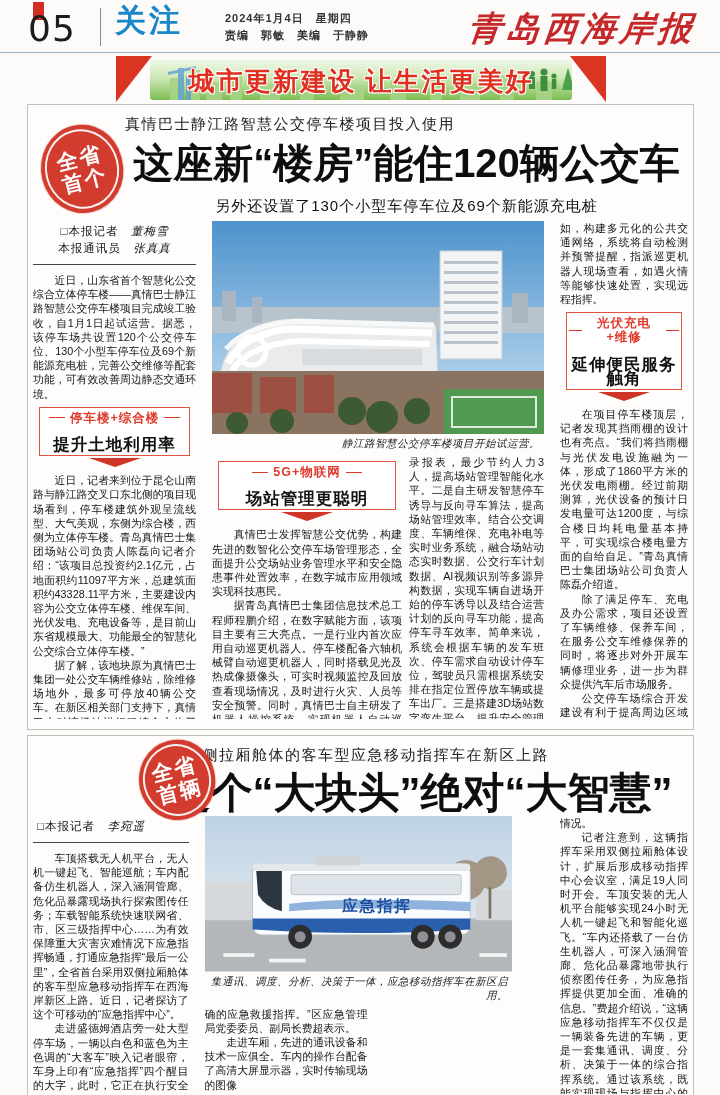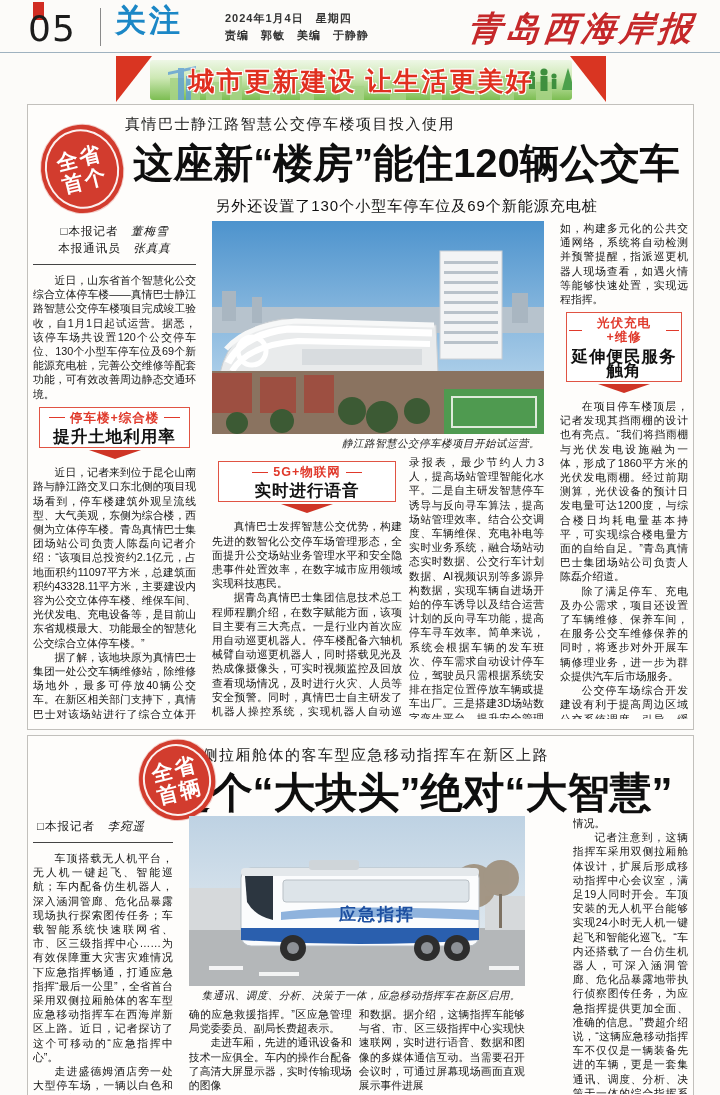--- a/index.html
+++ b/index.html
@@ -63,21 +63,21 @@
 
   .byline { text-align:center; font-size:11.5px; color:#111; border-bottom:1px solid #444; padding:2px 0 7px; margin-bottom:8px; letter-spacing:1px; }
   .byline .name { font-family:"DejaVu Serif",serif; font-style:italic; }
   .byline div { line-height:17px; }
   .byline2 { text-align:left; padding-left:4px; }
 
   
   .secbox { border:1px solid #e05343; margin:6px 6px 0; padding:3px 2px 4px; text-align:center; background:#fff; }
   .sec-tag { display:flex; align-items:center; justify-content:center; gap:5px; color:#e0392b; font-size:12.5px; font-weight:bold; letter-spacing:1px; }
   .sec-tag::before,.sec-tag::after { content:""; height:1px; width:16px; background:#e0392b; }
-  .sec-title { font-size:16.5px; font-weight:900; color:#111; letter-spacing:1px; margin-top:4px; }
+  .sec-title { font-size:16.5px; font-weight:900; color:#111; letter-spacing:1px; margin-top:12px; }
   .sec-arrow { width:0; height:0; border-left:26px solid transparent; border-right:26px solid transparent; border-top:9px solid #cf3526; margin:2px auto 6px; }
 
   .photo-frame { position:relative; width:100%; }
   .photo-frame svg { display:block; width:100%; }
   .caption { font-size:10.5px; color:#222; text-align:right; font-family:Liberation Serif, serif; font-style:italic; padding:3px 4px 4px 0; letter-spacing:0.5px; }
 </style>
 </head>
 <body>
 
 <div class="page">
@@ -215,21 +215,21 @@
             <rect x="232" y="168" width="100" height="45" fill="#4f9a50"></rect>
             <rect x="240" y="176" width="84" height="30" fill="none" stroke="#dfeadb" stroke-width="2"></rect>
           </svg>
         </div>
         <div class="caption">静江路智慧公交停车楼项目开始试运营。</div>
         <div class="midcols">
 
           <div class="col col2a">
             <div class="secbox">
               <div class="sec-tag">5G+物联网</div>
-              <div class="sec-title">实时进行语音</div>
+              <div class="sec-title">场站管理更聪明</div>
             </div>
             <div class="sec-arrow"></div>
             <p class="ind">真情巴士发挥智慧公交优势，构建先进的数智化公交停车场管理形态，全面提升公交场站业务管理水平和安全隐患事件处置效率，在数字城市应用领域实现科技惠民。</p>
             <p class="ind">据青岛真情巴士集团信息技术总工程师程鹏介绍，在数字赋能方面，该项目主要有三大亮点。一是行业内首次应用自动巡更机器人。停车楼配备六轴机械臂自动巡更机器人，同时搭载见光及热成像摄像头，可实时视频监控及回放查看现场情况，及时进行火灾、人员等安全预警。同时，真情巴士自主研发了机器人操控系统，实现机器人自动巡检、拍照留痕、及时预警、自动充电、自主激光导航、远程操控等功能，并自动生成巡检记</p>
           </div>
 
           <div class="col col3a">
             <p class="cont">录报表，最少节约人力3人，提高场站管理智能化水平。二是自主研发智慧停车诱导与反向寻车算法，提高场站管理效率。结合公交调度、车辆维保、充电补电等实时业务系统，融合场站动态实时数据、公交行车计划数据、AI视频识别等多源异构数据，实现车辆自进场开始的停车诱导以及结合运营计划的反向寻车功能，提高停车寻车效率。简单来说，系统会根据车辆的发车班次、停车需求自动设计停车位，驾驶员只需根据系统安排在指定位置停放车辆或提车出厂。三是搭建3D场站数字孪生平台，提升安全管理水平。搭建“1（全局可视化）+4（综合态势、安防态势、消防态势、温控态势）+N（开放式平台）”的虚拟现实高度融合的一体化监控指挥平台，可实现对各楼层设施设备、车辆停车位、充电桩的实时状态监控以及特殊应急场景下远程实时应急指挥。例</p>
           </div>
         </div>
@@ -316,23 +316,20 @@
                 <circle cx="268" cy="132" r="6" fill="#8d9196"></circle>
             </g>
           </svg>
         </div>
         <div class="caption">集通讯、调度、分析、决策于一体，应急移动指挥车在新区启用。</div>
         <div class="midcols">
           <div class="col col2b">
             <p class="cont">确的应急救援指挥。”区应急管理局党委委员、副局长费超表示。</p>
             <p class="ind">走进车厢，先进的通讯设备和技术一应俱全。车内的操作台配备了高清大屏显示器，实时传输现场的图像</p>
           </div>
-          <div class="col col3b">
-            <p class="cont">和数据。据介绍，这辆指挥车能够与省、市、区三级指挥中心实现快速联网，实时进行语音、数据和图像的多媒体通信互动。当需要召开会议时，可通过屏幕现场画面直观展示事件进展</p>
-          </div>
         </div>
       </div>
 
       <div class="col c4b">
         <p class="cont">情况。</p>
         <p class="ind">记者注意到，这辆指挥车采用双侧拉厢舱体设计，扩展后形成移动指挥中心会议室，满足19人同时开会。车顶安装的无人机平台能够实现24小时无人机一键起飞和智能化巡飞。“车内还搭载了一台仿生机器人，可深入涵洞管廊、危化品暴露地带执行侦察图传任务，为应急指挥提供更加全面、准确的信息。”费超介绍说，“这辆应急移动指挥车不仅仅是一辆装备先进的车辆，更是一套集通讯、调度、分析、决策于一体的综合指挥系统。通过该系统，既能实现现场与指挥中心的实时通讯，还能对各类信息进行整合分析，提升应对突发事件时的快速反应和决策能力，最大程度保障人民群众的生命财产安全。”</p>
 
       </div>
     </div>
   </div>

